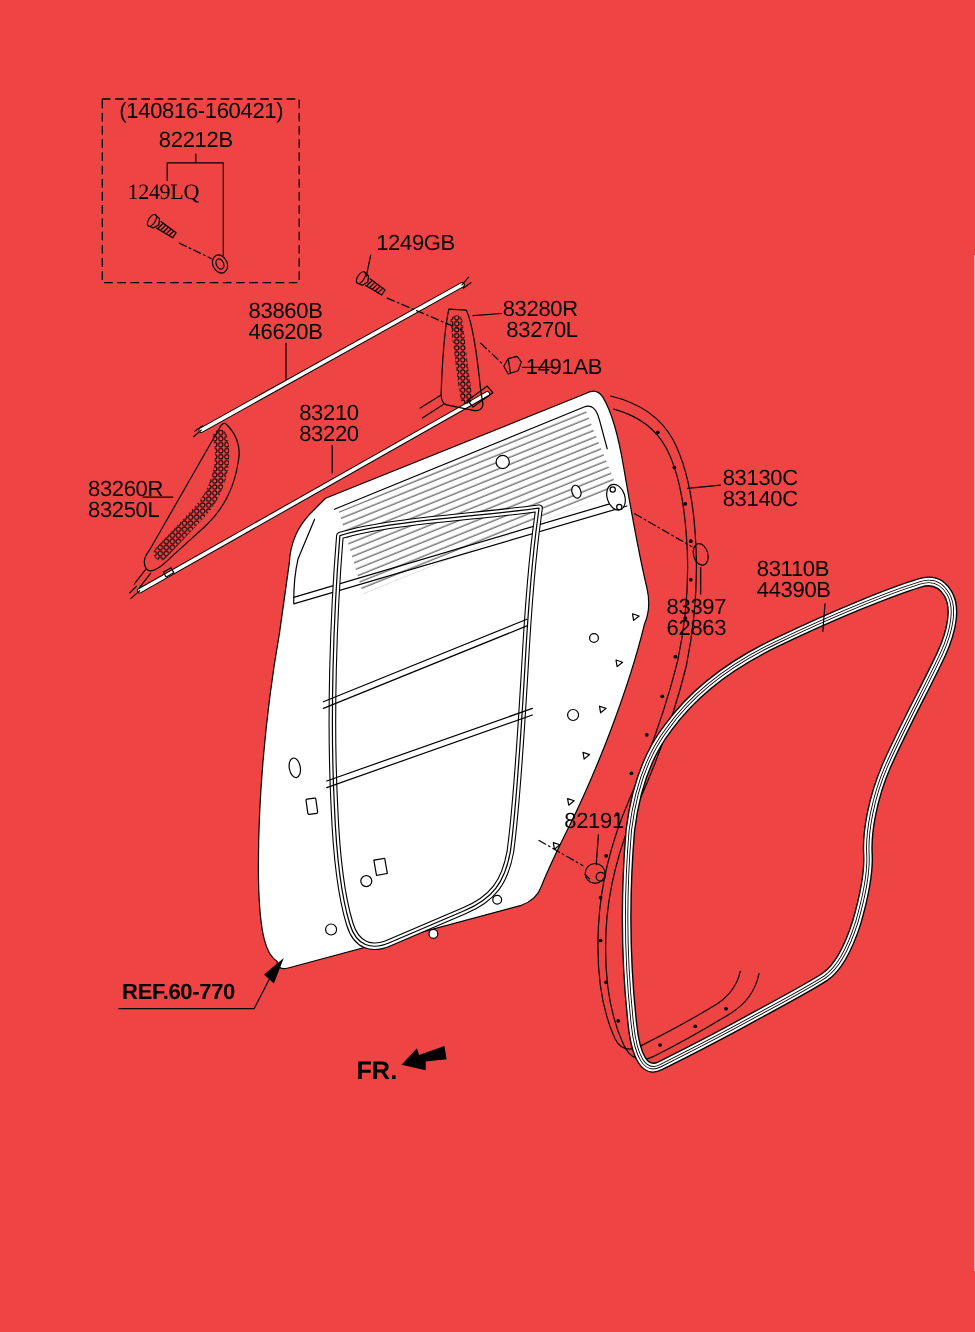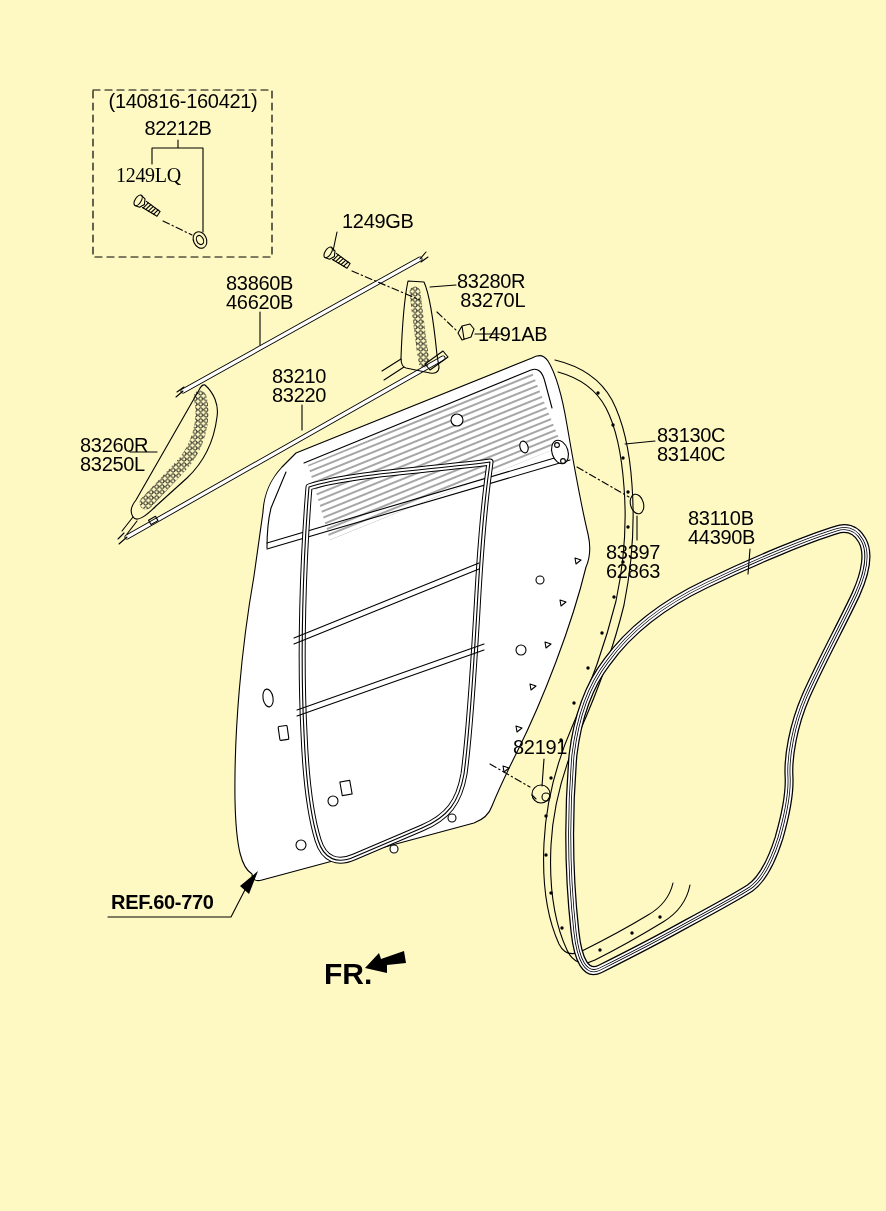--- a/index.html
+++ b/index.html
@@ -1,24 +1,24 @@
 <!DOCTYPE html>
 <html><head>
 <meta charset="utf-8">
 <style>
   html,body{margin:0;padding:0;background:#fff;}
-  #stage{position:relative;width:886px;height:1211px;background:#fef9c3;overflow:hidden;
+  #stage{position:relative;width:886px;height:1211px;background:#ef4444;overflow:hidden;
          font-family:"Liberation Sans", sans-serif;color:#000;}
   #art{position:absolute;left:0;top:0;}
   .lbl{position:absolute;font-size:20px;line-height:19px;letter-spacing:-0.3px;
        white-space:nowrap;color:#000;}
   .lbl span{display:block;}
   .ctr{text-align:center;}
   .bold{font-weight:bold;}
-  .fr{font-size:30px;font-weight:bold;letter-spacing:0;}
+  .fr{font-size:23px;font-weight:bold;letter-spacing:0;}
 </style>
 </head>
 <body>
 
 <div id="stage">
 
 <svg id="art" width="886" height="1211" viewBox="0 0 886 1211" fill="none" stroke="#000" stroke-width="1.1" stroke-linecap="round" stroke-linejoin="round">
 
   <defs>
     <pattern id="hatch" width="6" height="6" patternUnits="userSpaceOnUse" patternTransform="rotate(-22)">

